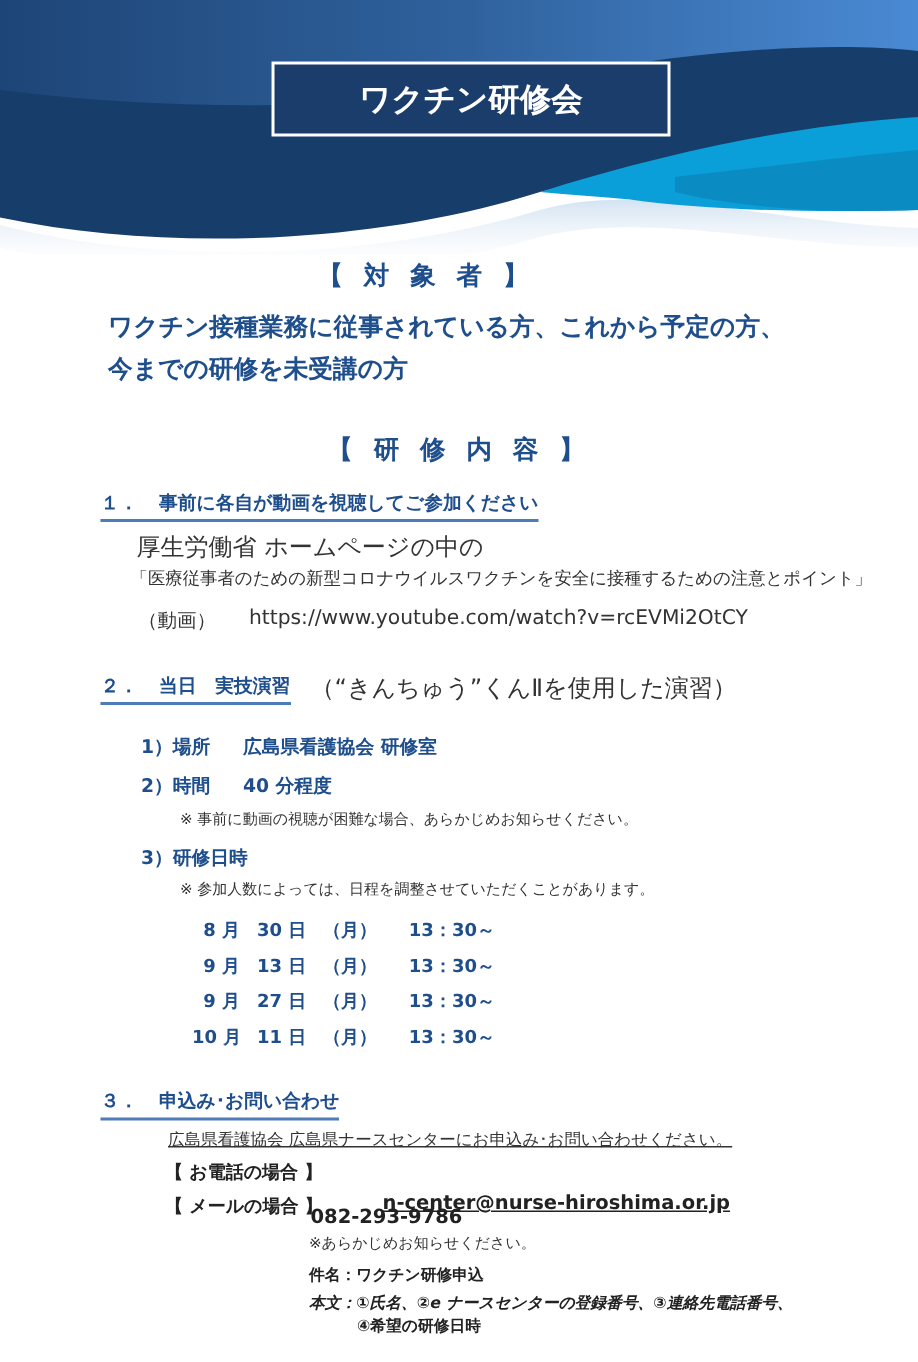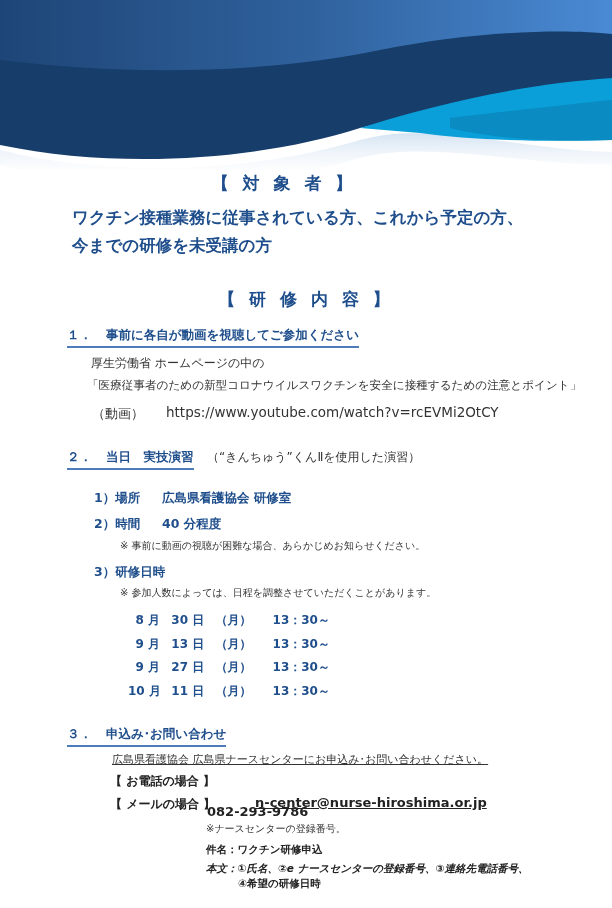--- a/index.html
+++ b/index.html
@@ -21,21 +21,21 @@
   .abs { position: absolute; white-space: nowrap; }
   .sec-heading {
     font-weight: bold; font-size: 17px; color: #1f4e8c; letter-spacing: 6px;
   }
   .target-text { font-weight: bold; font-size: 16.5px; color: #1f4e8c; line-height: 30px; }
   .item-title {
     font-weight: bold; font-size: 12.5px; color: #1f4e8c;
     border-bottom: 2px solid #4d7cb8; padding-bottom: 2px;
   }
   .item-title .num { margin-right: 14px; }
-  .body-text { font-size: 12px; color: #333333; }
+  .body-text { font-size: 16px; color: #333333; }
   .small-note { font-size: 10px; color: #333333; }
   .sub-title { font-weight: bold; font-size: 12.5px; color: #1f4e8c; text-align: right; }
   .date-row { font-weight: bold; font-size: 12px; color: #1f4e8c; }
   .date-row span { display: inline-block; }
   .bold-dark { font-weight: bold; font-size: 12px; color: #222222; }
   .email { text-decoration: underline; padding-left: 48px; }
   .small-bold { font-weight: bold; font-size: 10.5px; color: #222222; }
 </style>
 </head>
 <body>
@@ -58,20 +58,21 @@
     <path d="M0,150 C120,180 260,170 360,140 C430,120 520,150 612,152 L612,165 C520,165 430,140 360,158 C260,188 120,195 0,165 Z" fill="url(#shade)"></path>
 
     <rect x="0" y="0" width="612" height="80" fill="url(#topg)"></rect>
 
     <path d="M0,60 C120,75 260,75 380,50 C470,32 560,28 612,34 L612,110 C520,108 430,110 360,128 C260,160 120,170 0,145 Z" fill="#173d6a"></path>
 
     <path d="M360,128 C430,106 520,84 612,78 L612,140 C540,142 470,140 420,133 C400,131 380,130 360,128 Z" fill="#0a9fd8"></path>
 
     <path d="M450,118 C520,110 570,104 612,100 L612,140 C560,142 500,140 450,128 Z" fill="#0a86bd" opacity="0.8"></path>
   </svg>
+  <div class="title-box">ワクチン研修会</div>
 </div>
 
 <div class="abs sec-heading" style="left:0; width:568px; text-align:center; top:172px; letter-spacing:4px;">【 対 象 者 】</div>
 <div class="abs target-text" style="left:72px; top:203px;">ワクチン接種業務に従事されている方、これから予定の方、</div>
 <div class="abs target-text" style="left:72px; top:231px;">今までの研修を未受講の方</div>
 
 <div class="abs sec-heading" style="left:0; width:612px; text-align:center; top:288px; letter-spacing:4px;">【 研 修 内 容 】</div>
 
 <div class="abs item-title" style="left:67px; top:327px;">
   <span class="num">１．</span><span>事前に各自が動画を視聴してご参加ください</span>
@@ -125,21 +126,21 @@
   <span class="num">３．</span><span>申込み･お問い合わせ</span>
 </div>
 <div class="abs body-text" style="left:112px; top:752px; font-size:11px;text-decoration:underline;">広島県看護協会 広島県ナースセンターにお申込み･お問い合わせください。</div>
 
 <div class="abs bold-dark" style="left:110px; top:773px;">【 お電話の場合 】</div>
 <div class="abs bold-dark" style="left:207px; top:772px; font-size:13px;margin-top:32px;">082-293-9786</div>
 
 <div class="abs bold-dark" style="left:110px; top:796px;">【 メールの場合 】</div>
 <div class="abs bold-dark email" style="left:207px; top:795px; font-size:13px;">n-center@nurse-hiroshima.or.jp</div>
 
-<div class="abs small-note" style="left:206px; top:822px;">※ナースセンターの登録番号。</div>
+<div class="abs small-note" style="left:206px; top:822px;">※あらかじめお知らせください。</div>
 
 <div class="abs small-bold" style="left:206px; top:843px;">
   <span>件名：</span><span>ワクチン研修申込</span>
 </div>
 <div class="abs small-bold" style="left:206px; top:862px;font-style:italic;">
   <span>本文：</span><span>①氏名、②e ナースセンターの登録番号、③連絡先電話番号、</span>
 </div>
 <div class="abs small-bold" style="left:238px; top:877px;">④希望の研修日時</div>
 
 </body></html>

